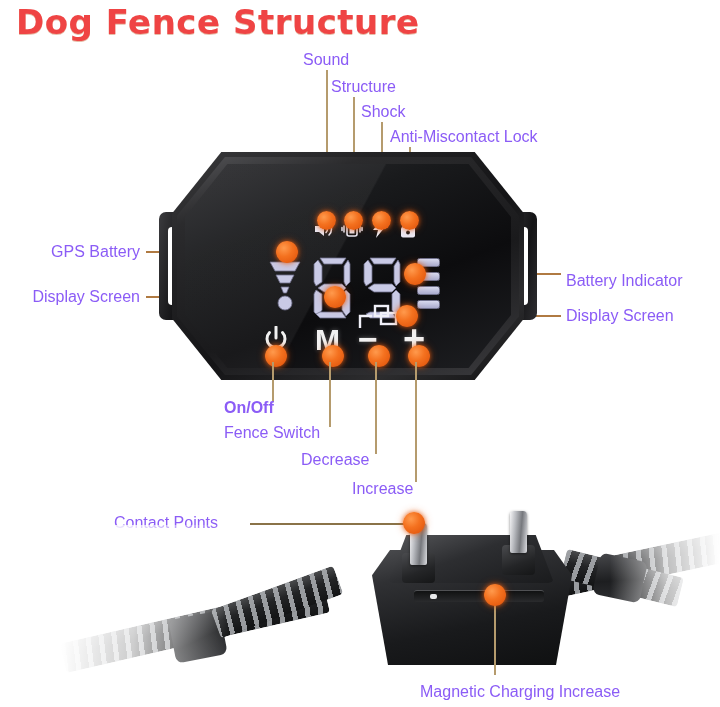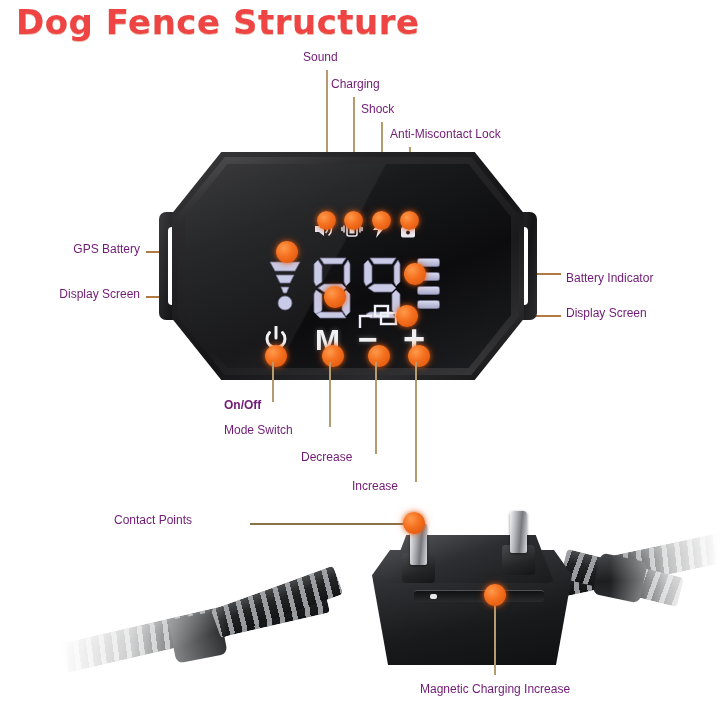--- a/index.html
+++ b/index.html
@@ -13,21 +13,21 @@
   
   .title {
     position:absolute; left:0; top:2px; width:720px; 
     font-family:"DejaVu Sans", sans-serif;
     font-size:34px; font-weight:bold; color:#ef4444;
     letter-spacing:.5px; text-shadow:0 1px 0 rgba(180,70,10,.35);margin-left:16px;
   }
 
   
   .lbl {
-    position:absolute; font-size:12px; color:#701a75;
+    position:absolute; font-size:16px; color:#8b5cf6;
     white-space:nowrap; line-height:1.1; font-weight:400;
   }
   .lbl.r { text-align:right; }
 
   
   .vline { position:absolute; width:1.6px; background:#b59b6d; }
   .hline { position:absolute; height:1.6px; background:#b07a42; }
   .hline.dark { background:#8a7348; }
 
   
@@ -131,21 +131,21 @@
   }
 </style>
 </head>
 <body>
 
 <div id="stage">
 
   <div class="title">Dog Fence Structure</div>
 
   <div class="lbl" style="left:303px; top:51px;">Sound</div>
-  <div class="lbl" style="left:331px; top:78px;">Charging</div>
+  <div class="lbl" style="left:331px; top:78px;">Structure</div>
   <div class="lbl" style="left:361px; top:103px;">Shock</div>
   <div class="lbl" style="left:390px; top:128px;">Anti-Miscontact Lock</div>
 
   <div class="vline" style="left:326px; top:70px;  height:150px;"></div>
   <div class="vline" style="left:353px; top:97px;  height:123px;"></div>
   <div class="vline" style="left:381px; top:122px; height:98px;"></div>
   <div class="vline" style="left:409px; top:147px; height:73px;"></div>
 
   <div class="lbl r" style="left:0px; top:243px; width:140px;">GPS Battery</div>
   <div class="lbl r" style="left:0px; top:288px; width:140px;">Display Screen</div>
@@ -264,21 +264,21 @@
   <div class="dot lg" style="left:322px; top:345px;"></div>
   <div class="dot lg" style="left:368px; top:345px;"></div>
   <div class="dot lg" style="left:408px; top:345px;"></div>
 
   <div class="vline" style="left:272px; top:362px; height:40px;"></div>
   <div class="vline" style="left:329px; top:362px; height:65px;"></div>
   <div class="vline" style="left:375px; top:362px; height:92px;"></div>
   <div class="vline" style="left:415px; top:362px; height:120px;"></div>
 
   <div class="lbl" style="left:224px; top:399px;font-weight:bold;">On/Off</div>
-  <div class="lbl" style="left:224px; top:424px;">Mode Switch</div>
+  <div class="lbl" style="left:224px; top:424px;">Fence Switch</div>
   <div class="lbl" style="left:301px; top:451px;">Decrease</div>
   <div class="lbl" style="left:352px; top:480px;">Increase</div>
 
   <div id="collar">
 
     <div class="strap-band" style="left:60px; top:118px; width:270px; transform:rotate(-13deg);"></div>
     <div class="buckle" style="left:172px; top:120px; width:52px; height:44px; transform:rotate(-11deg);"></div>
     <div class="strap-band" style="left:212px; top:92px; width:130px; transform:rotate(-20deg);"></div>
 
     <div class="strap-band" style="left:560px; top:52px; width:190px; transform:rotate(-12deg);"></div>

